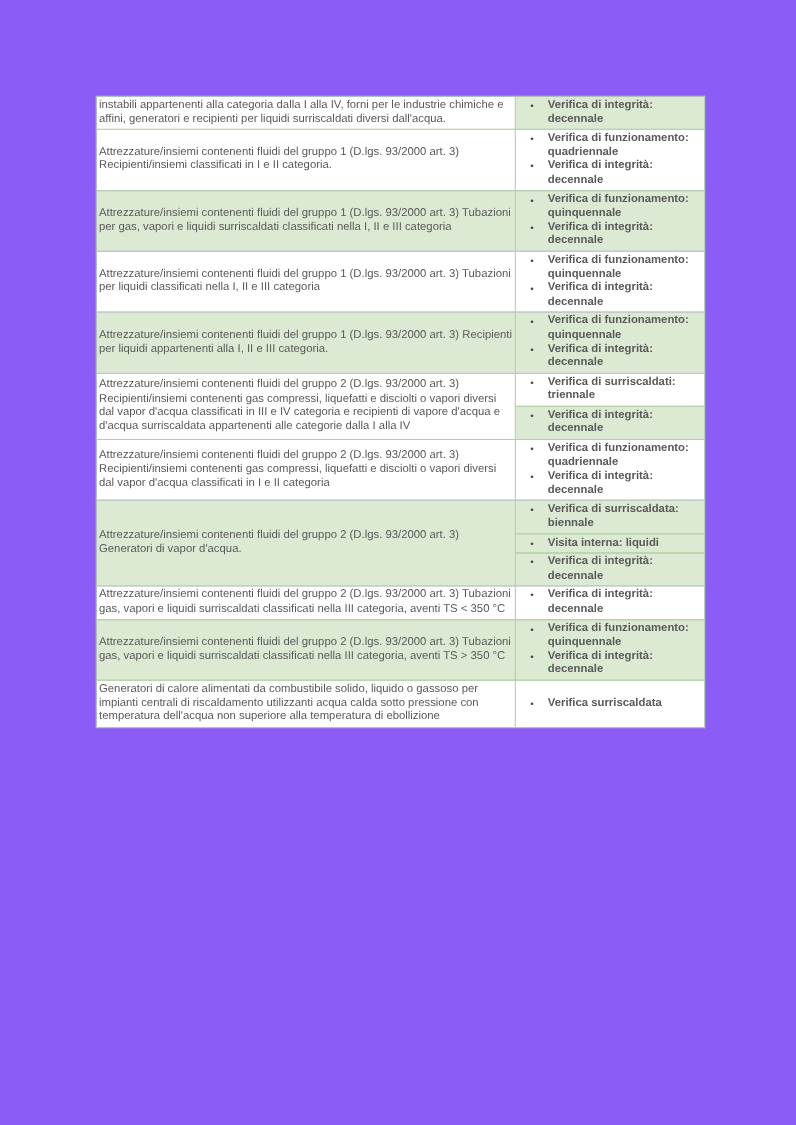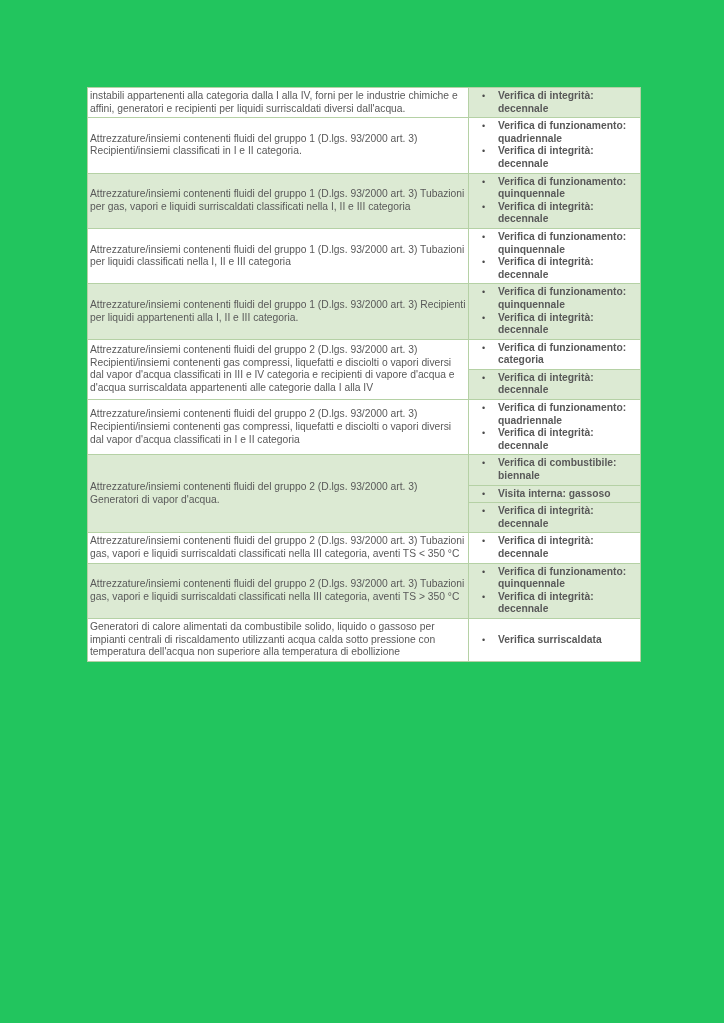--- a/index.html
+++ b/index.html
@@ -4,21 +4,21 @@
 <style>
   html, body {
     margin: 0;
     padding: 0;
     background: #ffffff;
   }
   .page {
     position: relative;
     width: 724px;
     height: 1023px;
-    background: #22c55e;
+    background: #8b5cf6;
     font-family: "Liberation Sans", sans-serif;
     overflow: hidden;
   }
   table.doc-table {
     position: absolute;
     left: 87px;
     top: 87px;
     width: 543px;
     border-collapse: collapse;
     table-layout: fixed;
@@ -135,21 +135,21 @@
             </div>
           </td>
         </tr>
         <tr>
           <td class="cell-left bg-white" rowspan="2">
             <div>Attrezzature/insiemi contenenti fluidi del gruppo 2 (D.lgs. 93/2000 art. 3) Recipienti/insiemi contenenti gas compressi, liquefatti e disciolti o vapori diversi dal vapor d'acqua classificati in III e IV categoria e recipienti di vapore d'acqua e d'acqua surriscaldata appartenenti alle categorie dalla I alla IV</div>
           </td>
           <td class="cell-right bg-white">
             <div class="bullet-item">
               <span class="bullet">•</span>
-              <span class="item-text">Verifica di funzionamento: categoria</span>
+              <span class="item-text">Verifica di surriscaldati: triennale</span>
             </div>
           </td>
         </tr>
         <tr>
           <td class="cell-right bg-green">
             <div class="bullet-item">
               <span class="bullet">•</span>
               <span class="item-text">Verifica di integrità: decennale</span>
             </div>
           </td>
@@ -169,29 +169,29 @@
             </div>
           </td>
         </tr>
         <tr>
           <td class="cell-left bg-green" rowspan="3">
             <div>Attrezzature/insiemi contenenti fluidi del gruppo 2 (D.lgs. 93/2000 art. 3) Generatori di vapor d'acqua.</div>
           </td>
           <td class="cell-right bg-green">
             <div class="bullet-item">
               <span class="bullet">•</span>
-              <span class="item-text">Verifica di combustibile: biennale</span>
-            </div>
-          </td>
-        </tr>
-        <tr>
-          <td class="cell-right bg-green">
-            <div class="bullet-item">
-              <span class="bullet">•</span>
-              <span class="item-text">Visita interna: gassoso</span>
+              <span class="item-text">Verifica di surriscaldata: biennale</span>
+            </div>
+          </td>
+        </tr>
+        <tr>
+          <td class="cell-right bg-green">
+            <div class="bullet-item">
+              <span class="bullet">•</span>
+              <span class="item-text">Visita interna: liquidi</span>
             </div>
           </td>
         </tr>
         <tr>
           <td class="cell-right bg-green">
             <div class="bullet-item">
               <span class="bullet">•</span>
               <span class="item-text">Verifica di integrità: decennale</span>
             </div>
           </td>

